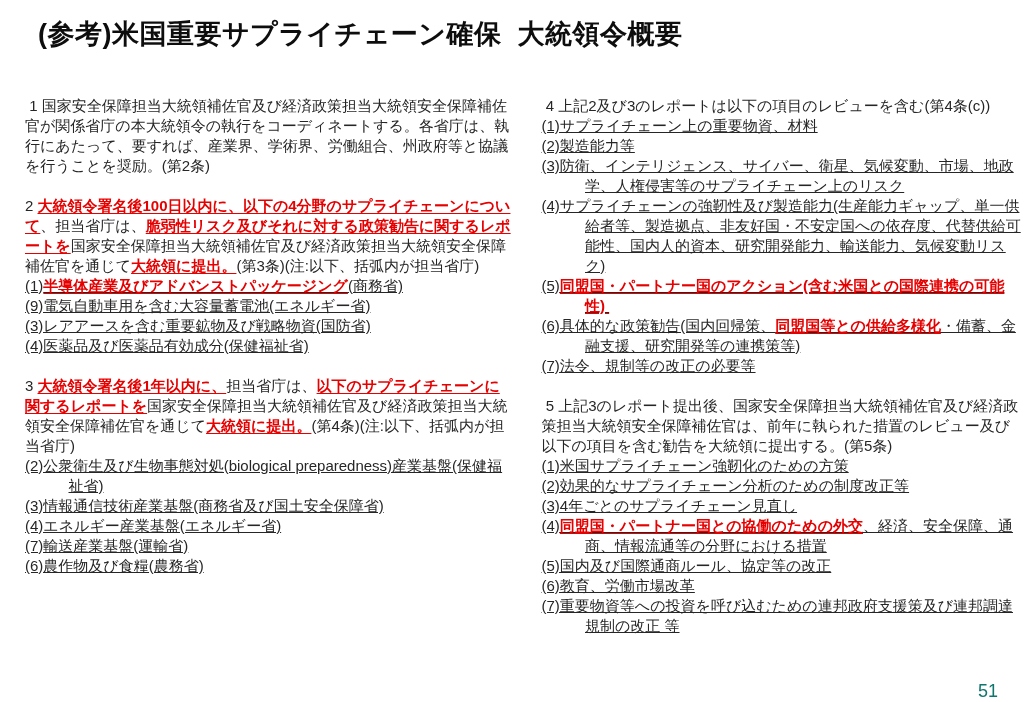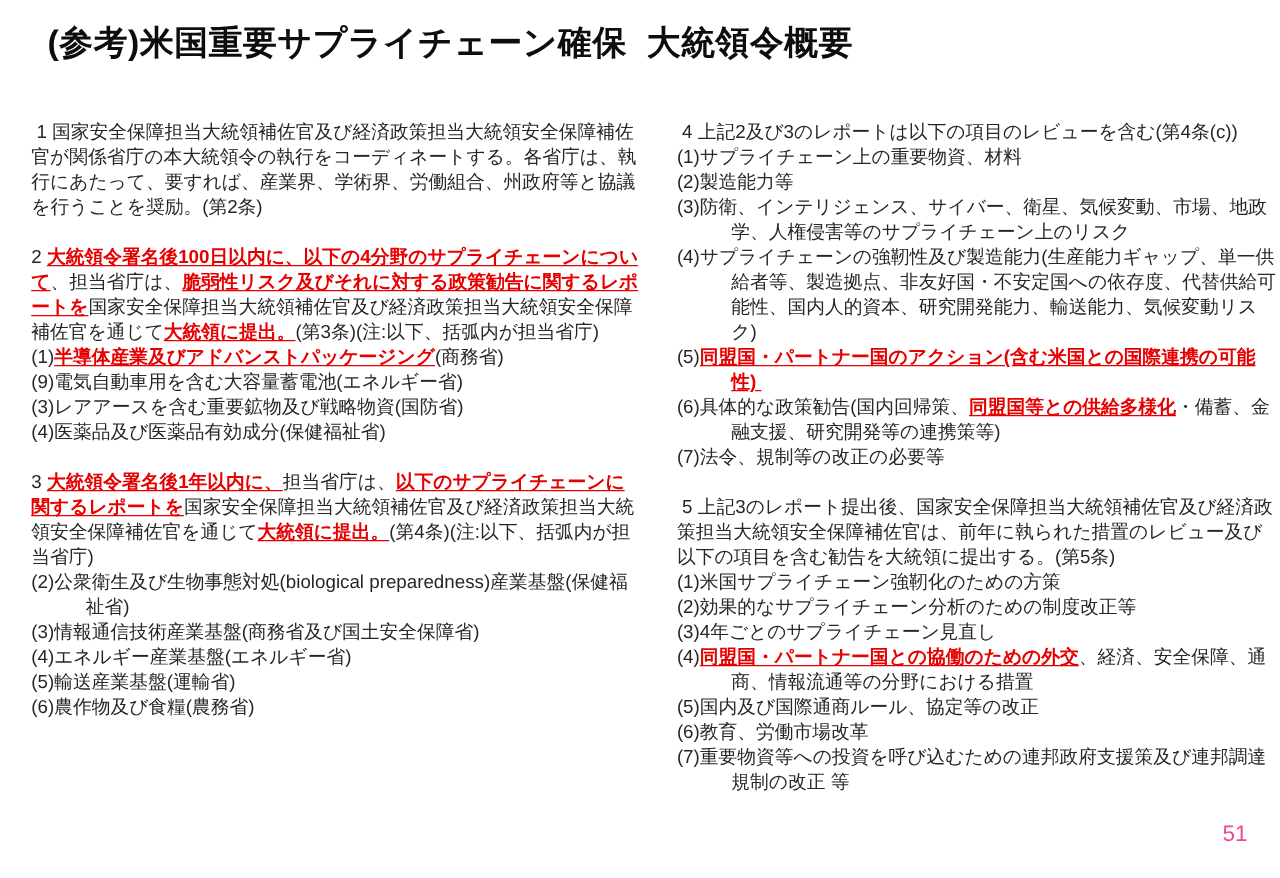--- a/index.html
+++ b/index.html
@@ -36,38 +36,38 @@
     line-height: 20px;
     color: var(--text, #262626);
   }
   .col-left  { width: 488px; }
   .col-right { width: 484px; margin-left: 30px; }
   section { margin: 0 0 20px 0; }
   .para {
     margin: 0;
     white-space: pre-wrap;
   }
-  .list { margin: 0; }
+  .list { margin: 0; text-decoration: underline; }
   .list-item {
     padding-left: 2.9em;
     text-indent: -2.9em;
     white-space: pre-wrap;
   }
   .seg-red {
     color: var(--red, #e60000);
     font-weight: bold;
     text-decoration: underline;
     text-underline-offset: 2px;
   }
   .page-number {
     position: absolute;
     right: 26px;
-    bottom: 24px;
+    bottom: 0;
     font-size: 18px;
-    color: #ec4899;
+    color: #0f766e;
   }
 </style>
 </head>
 <body>
 
 <div class="slide">
 
   <h1 class="title">(参考)米国重要サプライチェーン確保  大統領令概要</h1>
 
   <div class="columns">
@@ -84,21 +84,21 @@
             <div class="list-item"><span>(3)レアアースを含む重要鉱物及び戦略物資(国防省)</span></div>
             <div class="list-item"><span>(4)医薬品及び医薬品有効成分(保健福祉省)</span></div>
           </div>
       </section>
       <section>
         <p class="para"><span>3 </span><span class="seg-red">大統領令署名後1年以内に、</span><span>担当省庁は、</span><span class="seg-red">以下のサプライチェーンに関するレポートを</span><span>国家安全保障担当大統領補佐官及び経済政策担当大統領安全保障補佐官を通じて</span><span class="seg-red">大統領に提出。</span><span>(第4条)(注:以下、括弧内が担当省庁)</span></p>
         <div class="list">
             <div class="list-item"><span>(2)公衆衛生及び生物事態対処(biological preparedness)産業基盤(保健福祉省)</span></div>
             <div class="list-item"><span>(3)情報通信技術産業基盤(商務省及び国土安全保障省)</span></div>
             <div class="list-item"><span>(4)エネルギー産業基盤(エネルギー省)</span></div>
-            <div class="list-item"><span>(5)輸送産業基盤(運輸省)</span></div>
+            <div class="list-item"><span>(7)輸送産業基盤(運輸省)</span></div>
             <div class="list-item"><span>(6)農作物及び食糧(農務省)</span></div>
           </div>
       </section>
     </div>
 
     <div class="col col-right">
       <section>
         <p class="para"><span> 4 上記2及び3のレポートは以下の項目のレビューを含む(第4条(c))</span></p>
         <div class="list">
             <div class="list-item"><span>(1)サプライチェーン上の重要物資、材料</span></div>

